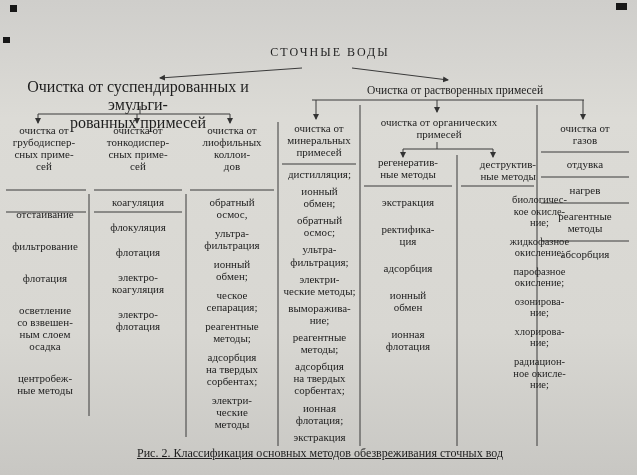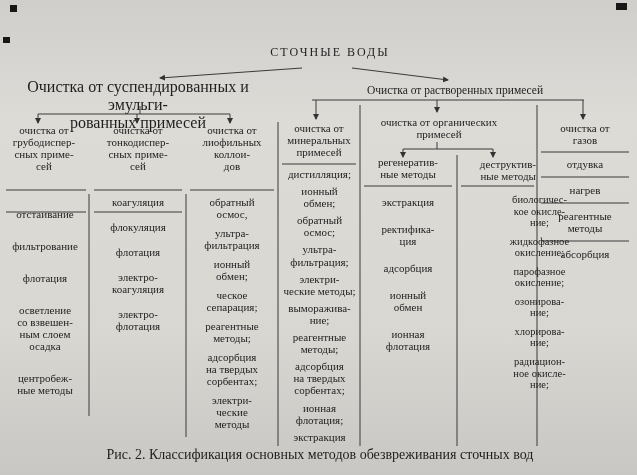--- a/index.html
+++ b/index.html
@@ -28,21 +28,21 @@
   .h6{left:541px;top:122px;width:88px;}
   .col{position:absolute;display:flex;flex-direction:column;align-items:center;text-align:center;font-size:11px;line-height:1.09;}
   .li{white-space:pre-line;}
   .c1{left:4px;top:208px;width:82px;gap:20px;}
   .c2{left:93px;top:196px;width:90px;gap:13px;}
   .c3{left:189px;top:196px;width:86px;gap:7px;}
   .c4{left:281px;top:168px;width:77px;gap:5px;font-size:11px;line-height:1.1;}
   .c5a{left:362px;top:196px;width:92px;gap:15px;}
   .c5b{left:459px;top:194px;width:77px;gap:7px;font-size:10.5px;line-height:1.1;padding-left:42px;}
   .c6{left:541px;top:158px;width:88px;gap:14px;}
-  .caption{left:58px;top:447px;width:524px;font-size:14px;}
+  .caption{left:58px;top:447px;width:524px;font-size:12px;text-decoration:underline;}
 </style>
 </head>
 <body>
 
 <div class="page">
 
   <svg class="connectors" width="637" height="475" viewBox="0 0 637 475">
     <defs>
       <marker id="arr" markerWidth="8" markerHeight="8" refX="5" refY="3" orient="auto" markerUnits="userSpaceOnUse">
         <path d="M0,0 L6,3 L0,6 Z" fill="#333"></path>

